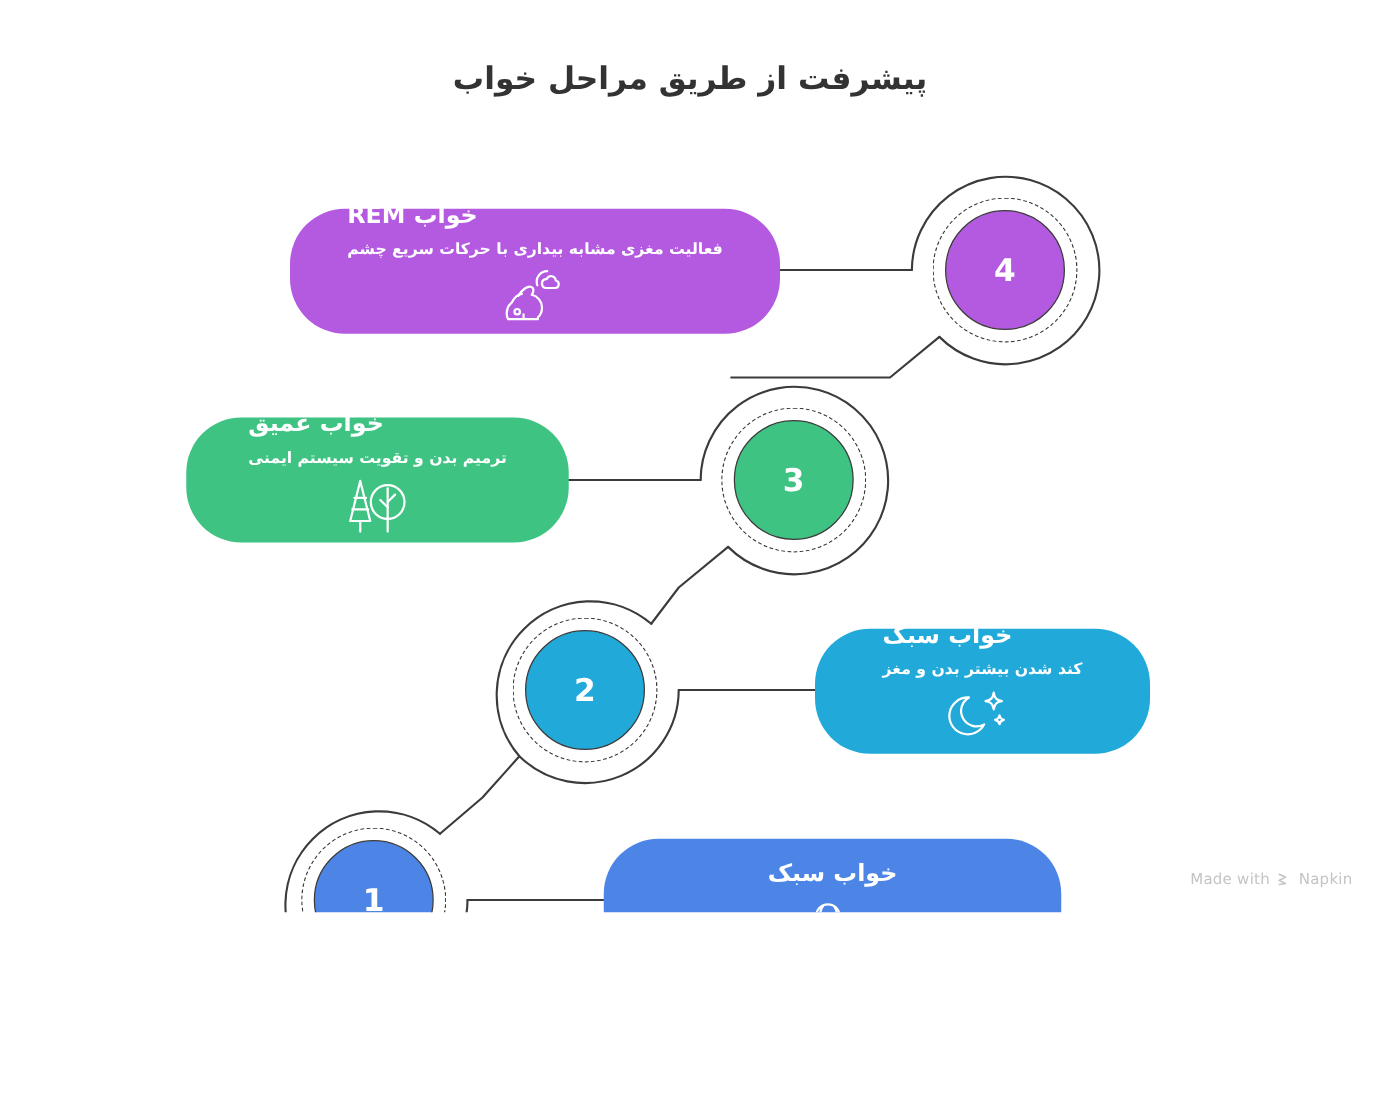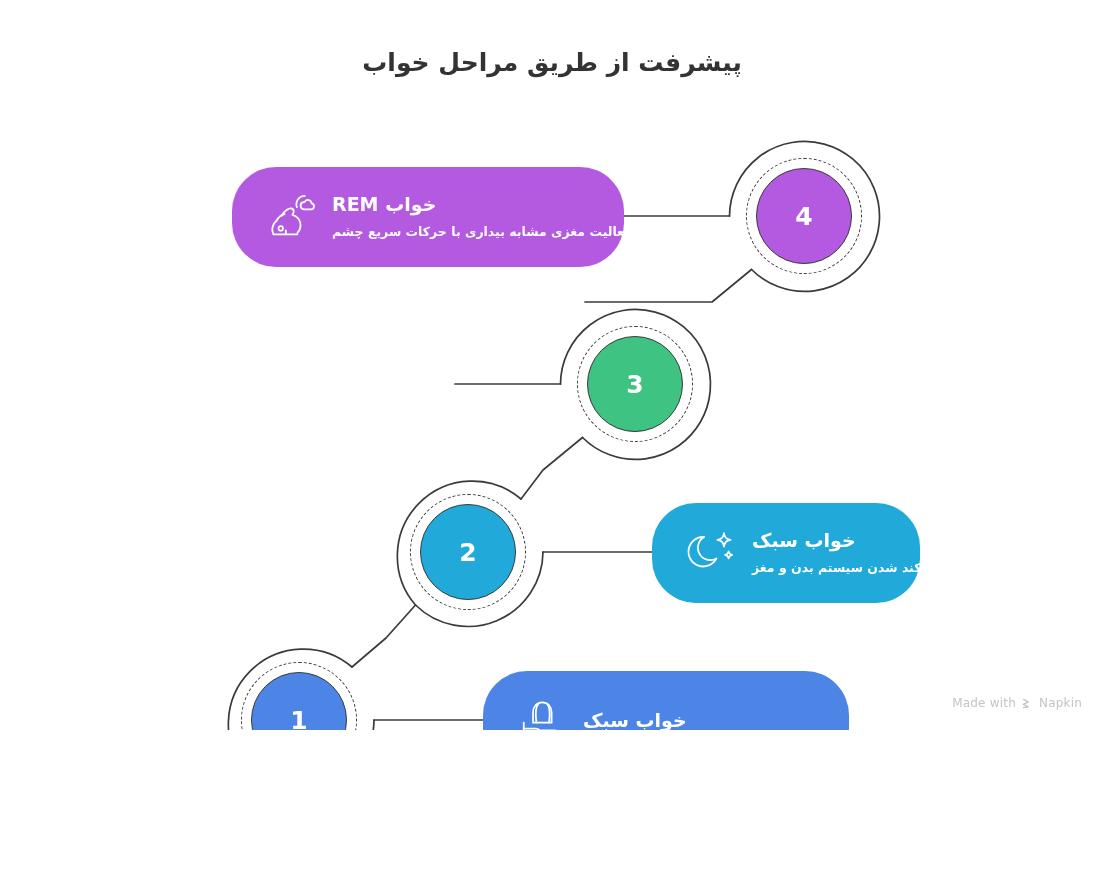--- a/index.html
+++ b/index.html
@@ -75,21 +75,21 @@
     font-size: 25px;
     font-weight: bold;
   }
 
   
   .card {
     position: absolute;
     border-radius: 44px;
     box-sizing: border-box;
     display: flex;
-    flex-direction: row;
+    flex-direction: column;
     align-items: center;
     justify-content: flex-end;
     direction: rtl;
     padding: 0 26px;
     color: #ffffff;
   }
   .card-text {
     display: flex;
     flex-direction: column;
     align-items: flex-end;
@@ -198,30 +198,46 @@
         <path d="M23.5 52.5v-4.5"></path>
       </svg>
     </div>
   </div>
 
   <div class="node" style="left:725px; top:137px;">
     <div class="ring-dashed"></div>
     <div class="disc" style="background:#b35ae0;">4</div>
   </div>
 
+  <div class="card" style="left:149px; top:334px; width:306px; height:100px; background:#3fc383;">
+    <div class="card-text">
+      <div class="card-title">خواب عمیق</div>
+      <div class="card-sub">ترمیم بدن و تقویت سیستم ایمنی</div>
+    </div>
+    <div class="card-icon">
+      <svg viewBox="0 0 64 64" fill="none" stroke="#ffffff" stroke-width="2.1" stroke-linecap="round" stroke-linejoin="round">
+        <path d="M18 8 L8.5 46h19z"></path>
+        <path d="M18 46v10"></path>
+        <path d="M12.5 24h11M10.5 35h15"></path>
+        <circle cx="44" cy="28" r="16"></circle>
+        <path d="M44 15v41"></path>
+        <path d="M44 28l7-7M44 33l-7-7"></path>
+      </svg>
+    </div>
+  </div>
 
   <div class="node" style="left:556px; top:305px;">
     <div class="ring-dashed"></div>
     <div class="disc" style="background:#3fc383;">3</div>
   </div>
 
   <div class="card" style="left:652px; top:503px; width:268px; height:100px; background:#21a9da;">
     <div class="card-text">
       <div class="card-title">خواب سبک</div>
-      <div class="card-sub">کند شدن سیستم بدن و مغز</div>
+      <div class="card-sub">کند شدن بیشتر بدن و مغز</div>
     </div>
     <div class="card-icon">
       <svg viewBox="0 0 64 64" fill="none" stroke="#ffffff" stroke-width="2.1" stroke-linecap="round" stroke-linejoin="round">
         <path d="M36 38.5A17.5 17.5 0 1 1 21.5 13a13.8 13.8 0 0 0 14.5 25.5z"></path>
         <path d="M45 8.5c.9 5.3 2.6 7 7.8 7.9-5.2.9-6.9 2.6-7.8 7.9-.9-5.3-2.6-7-7.8-7.9 5.2-.9 6.9-2.6 7.8-7.9z"></path>
         <path d="M50.5 30c.5 2.8 1.4 3.7 4.2 4.2-2.8.5-3.7 1.4-4.2 4.2-.5-2.8-1.4-3.7-4.2-4.2 2.8-.5 3.7-1.4 4.2-4.2z"></path>
       </svg>
     </div>
   </div>
 

